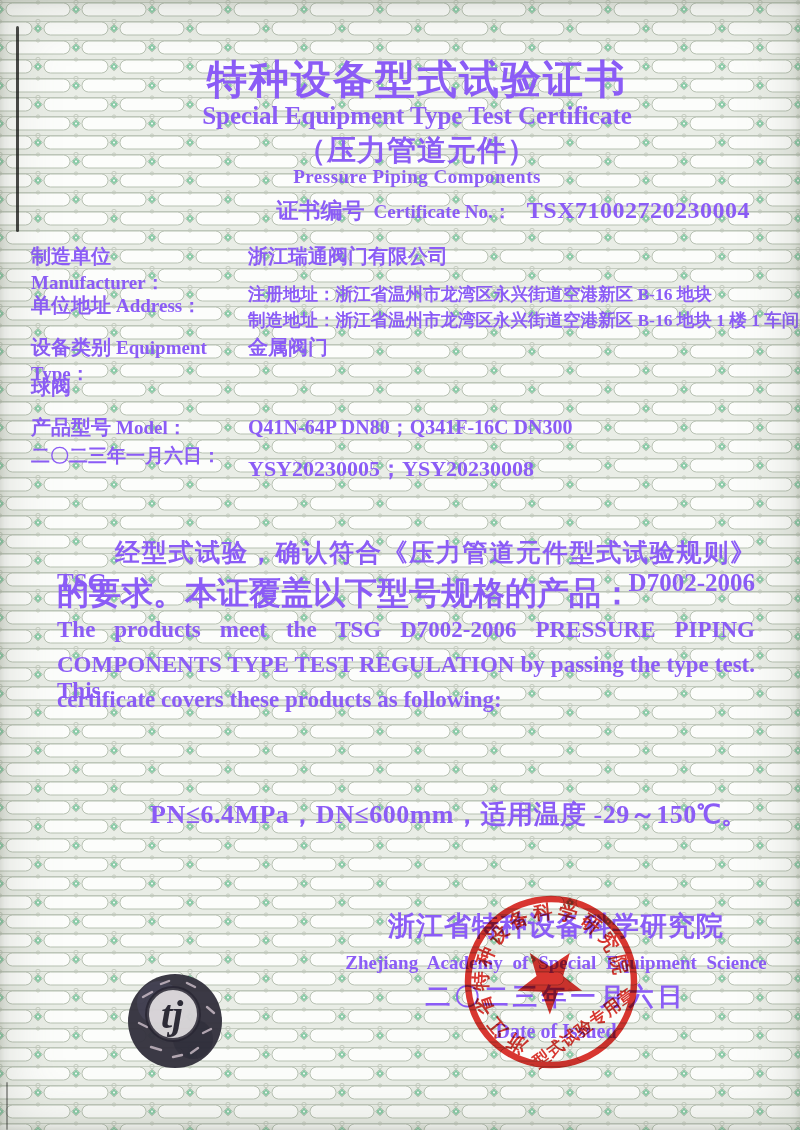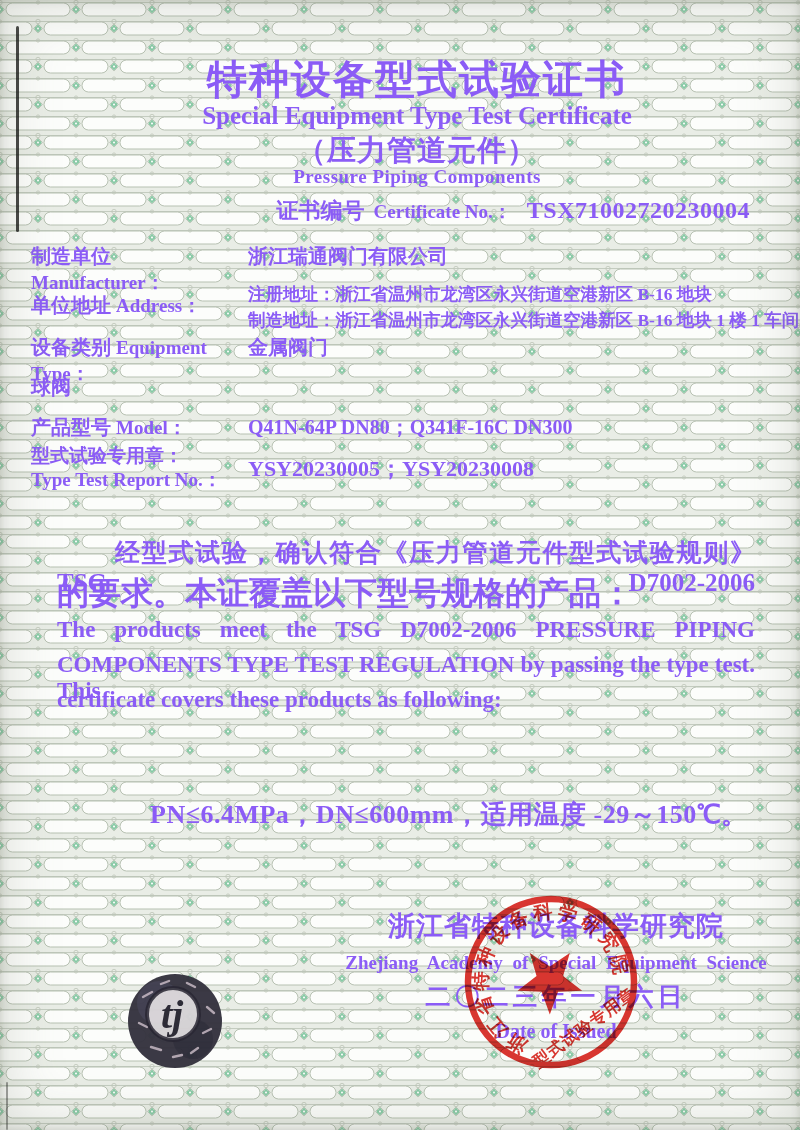--- a/index.html
+++ b/index.html
@@ -172,22 +172,21 @@
   <div class="abs row r-model">
     <div class="lbl">
       <span>产品型号</span>
       <span class="en-part">Model：</span>
     </div>
     <div class="val">Q41N-64P DN80；Q341F-16C DN300</div>
   </div>
 
   <div class="abs row r-report">
     <div class="lbl">
-      <div>型式试验专用章：</div>
-      <div>Type Test Report No.：</div>
+      <div>二〇二三年一月六日：</div>
     </div>
     <div class="val">YSY20230005；YSY20230008</div>
   </div>
 
   <div class="abs para zh1">经型式试验，确认符合《压力管道元件型式试验规则》TSG D7002-2006</div>
   <div class="abs para zh2">的要求。本证覆盖以下型号规格的产品：</div>
   <div class="abs para en1">The products meet the TSG D7002-2006 PRESSURE PIPING</div>
   <div class="abs para en2">COMPONENTS TYPE TEST REGULATION by passing the type test. This</div>
   <div class="abs para en3">certificate covers these products as following:</div>
   <div class="abs spec">PN≤6.4MPa，DN≤600mm，适用温度 -29～150℃。</div>

